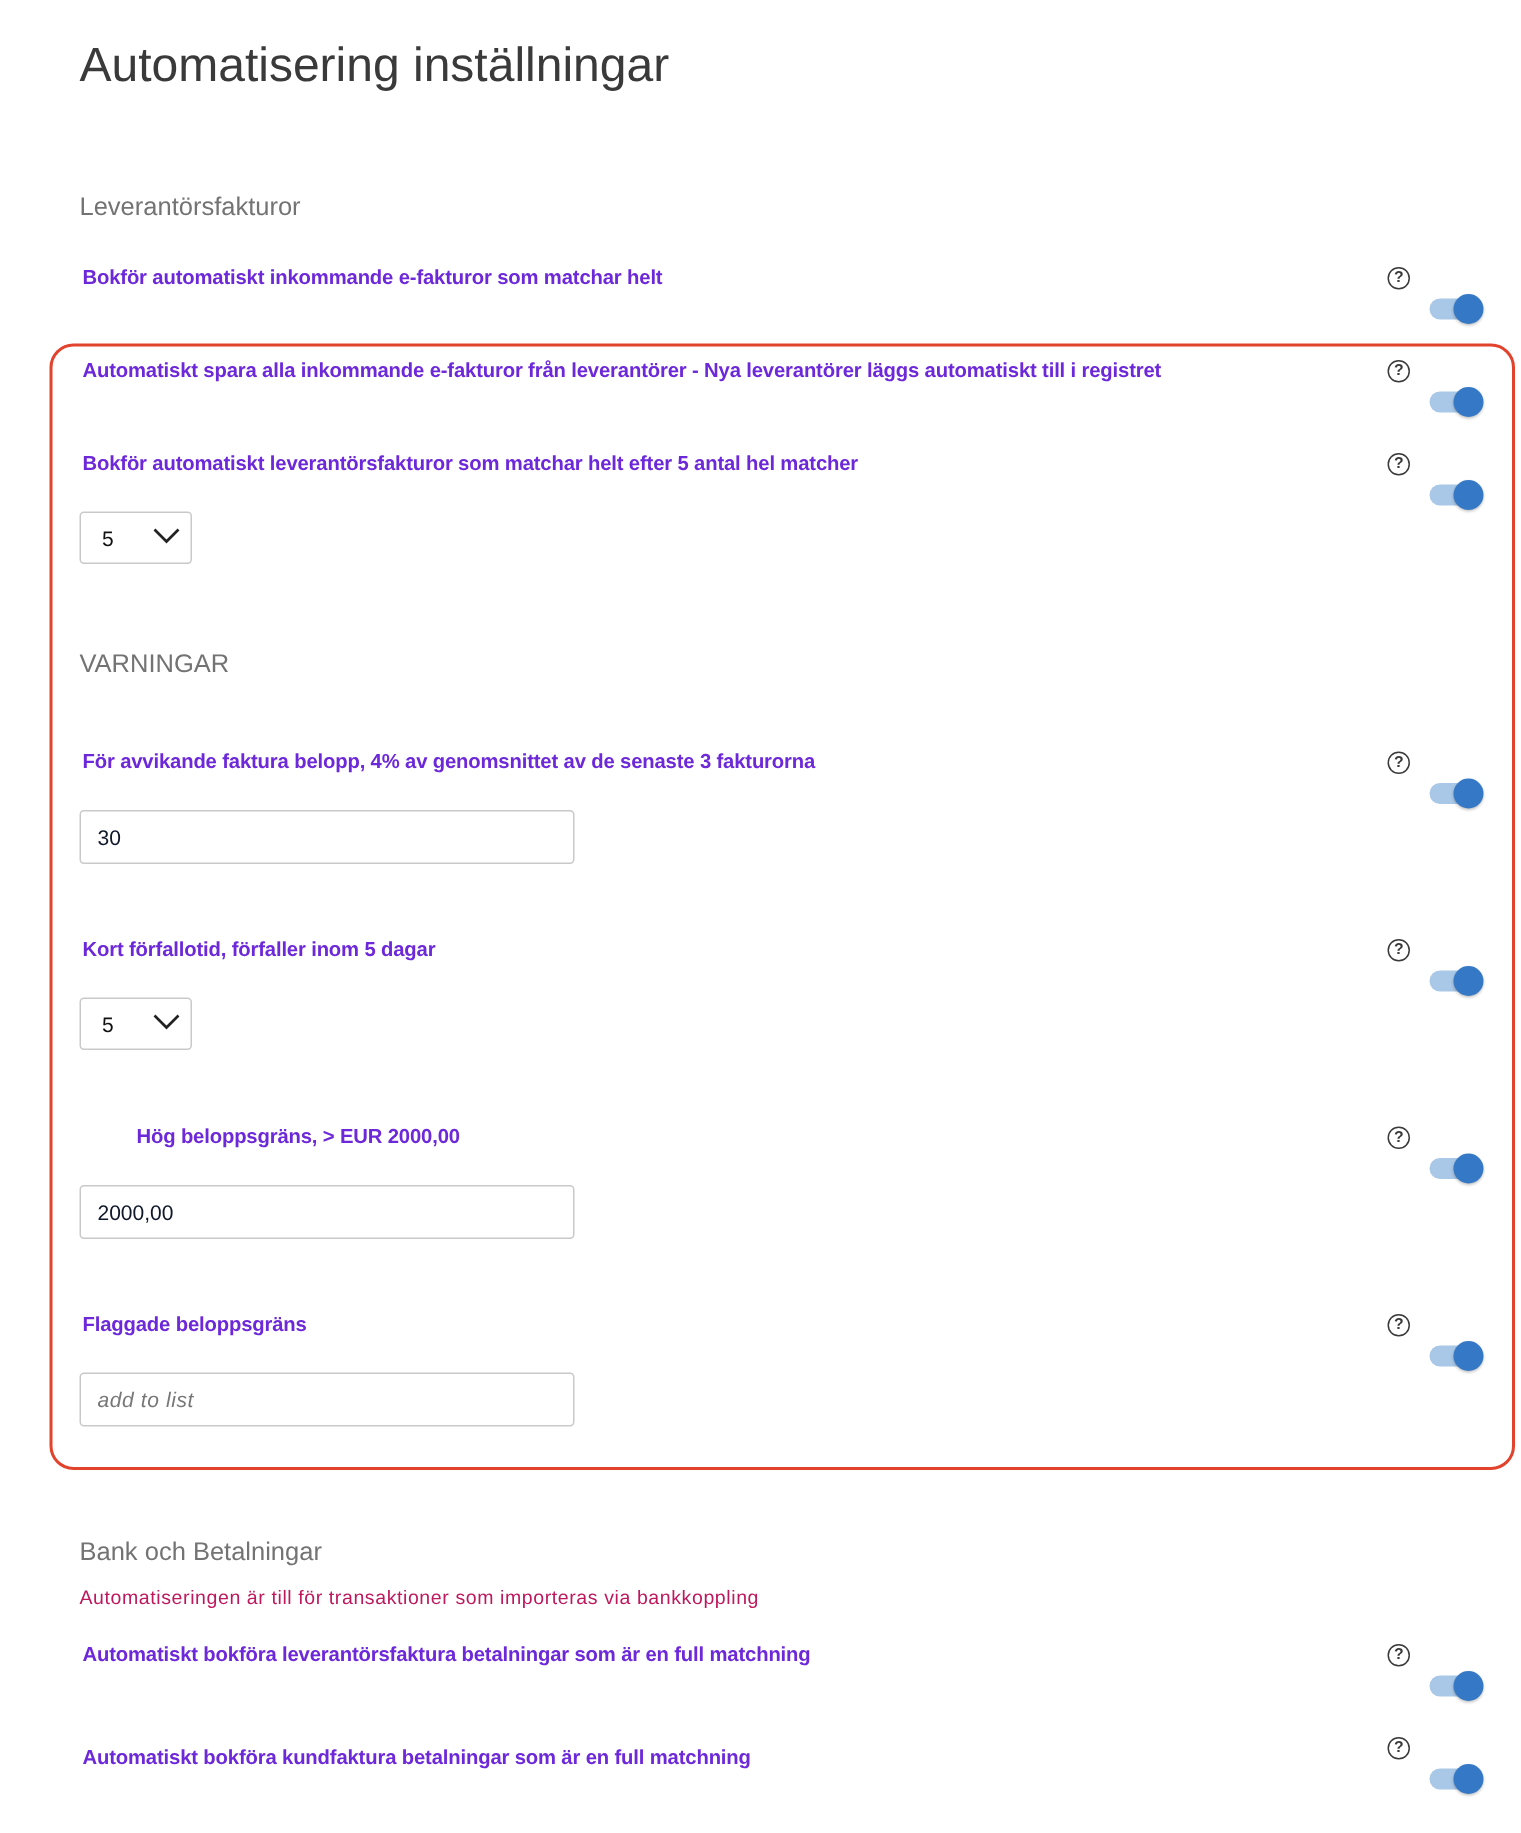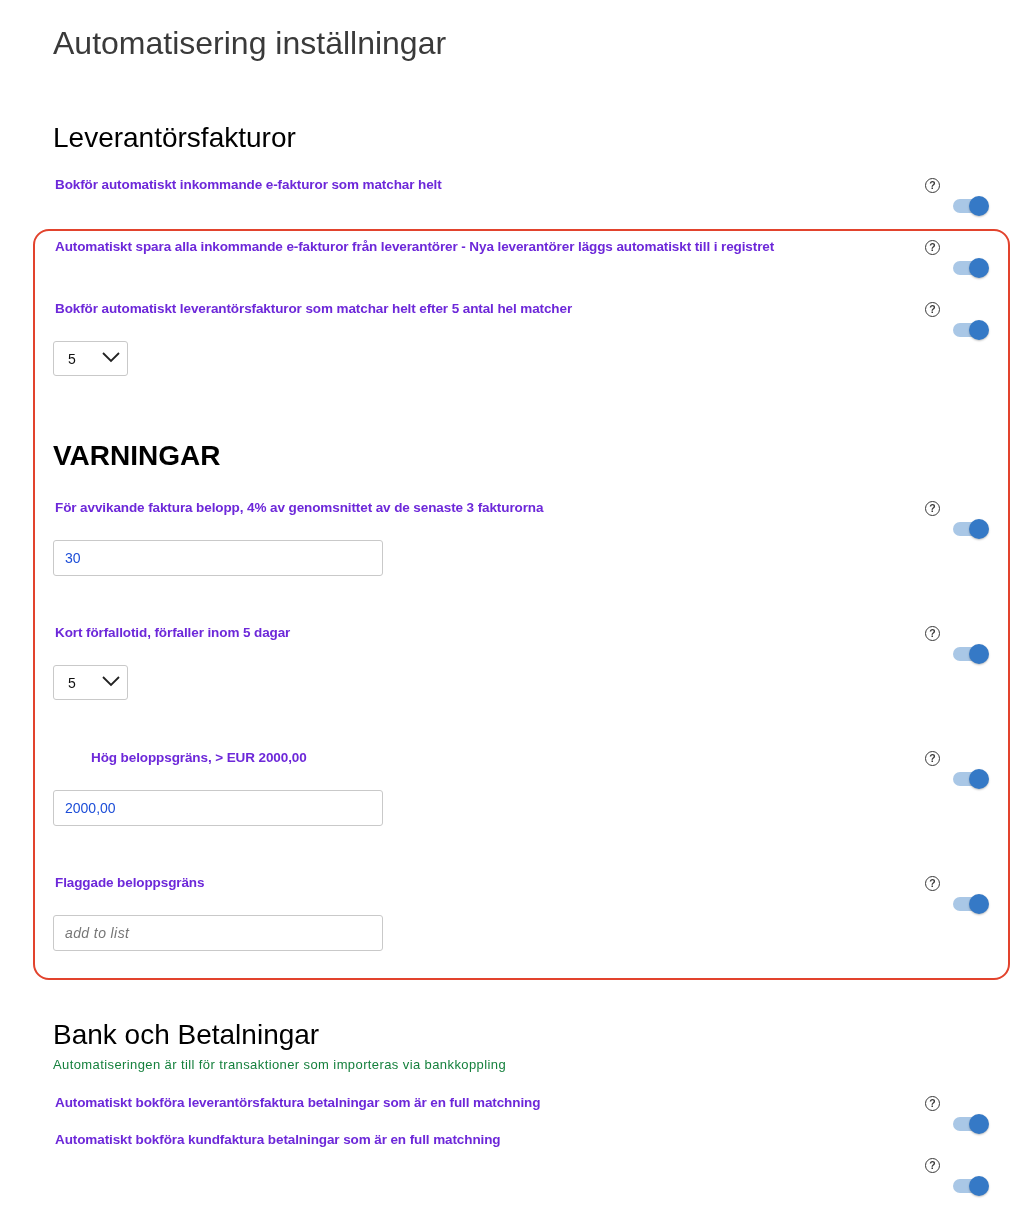--- a/index.html
+++ b/index.html
@@ -7,29 +7,29 @@
     width: 1014px; height: 1222px; position: relative; overflow: hidden;
     font-family: "Liberation Sans", "DejaVu Sans", sans-serif;
     color: #212529;
   }
   .abs { position: absolute; margin-left: 23px; }
   .page-title {
     left: 30px; top: 24px; font-size: 32px; font-weight: 400; color: #3a3a3a;
     letter-spacing: 0px; line-height: 38px; white-space: nowrap;
   }
   .section-title {
-    left: 30px; font-size: 28px; font-weight: 400; color: #000000;
+    left: 30px; font-size: 17px; font-weight: 400; color: #737373;
     line-height: 28px; white-space: nowrap;
   }
   .row-label {
     left: 32px; font-size: 13.5px; font-weight: 700; color: #6d28d9;
     line-height: 16px; white-space: nowrap; letter-spacing: -0.1px;
   }
   .subtitle-link {
-    left: 30px; font-size: 13px; color: #15803d; line-height: 16px;
+    left: 30px; font-size: 13px; color: #be185d; line-height: 16px;
     white-space: nowrap; letter-spacing: 0.4px; cursor: pointer;
   }
   .help-icon {
     left: 902px; width: 15px; height: 15px; box-sizing: border-box;
     border: 1.6px solid #3a3a3a; border-radius: 50%;
     font-size: 10.5px; font-weight: 700; color: #3a3a3a;
     display: flex; align-items: center; justify-content: center;
     line-height: 1; cursor: pointer;
   }
   .toggle {
@@ -52,21 +52,21 @@
   .select-box .val {
     position: absolute; left: 14px; top: 9px; font-size: 14px; color: #111;
   }
   .select-box .chev {
     position: absolute; left: 48px; top: 9px; width: 18px; height: 12px;
   }
   .text-input {
     left: 30px; width: 330px; height: 36px; box-sizing: border-box;
     border: 1px solid #c9c9c9; border-radius: 3px; background: #fff;
     font-family: "Liberation Sans", "DejaVu Sans", sans-serif;
-    font-size: 14px; color: #1d4ed8; padding: 0 11px; outline: none;
+    font-size: 14px; color: #0f172a; padding: 0 11px; outline: none;
   }
   .text-input::placeholder { color: #777; font-style: italic; letter-spacing: 0.4px; }
   .highlight-box {
     left: 10px; top: 229px; width: 977px; height: 751px; box-sizing: border-box;
     border: 2.5px solid #e2432d; border-radius: 16px;
   }
 </style>
 </head>
 <body>
 
@@ -102,21 +102,21 @@
     <div class="track"></div>
     <div class="knob"></div>
   </div>
 <div class="abs select-box" style="top:341px;">
   <span class="val">5</span>
   <svg class="chev" viewBox="0 0 18 12">
       <polyline points="1,2 9,10 17,2" fill="none" stroke="#222" stroke-width="1.8"></polyline>
     </svg>
 </div>
 
-<div class="abs section-title" style="top:442px;font-weight:bold;">VARNINGAR</div>
+<div class="abs section-title" style="top:429px;">VARNINGAR</div>
 
 <div class="abs row-label" style="top:500px;">För avvikande faktura belopp, 4% av genomsnittet av de senaste 3 fakturorna</div>
 <div class="abs help-icon" style="top:501px;">
     <span>?</span>
   </div>
 <div class="abs toggle" style="top:518px;">
     <div class="track"></div>
     <div class="knob"></div>
   </div>
 <input class="abs text-input" style="top: 540px;" type="text" value="30">
@@ -161,20 +161,20 @@
 
 <div class="abs row-label" style="top:1095px;">Automatiskt bokföra leverantörsfaktura betalningar som är en full matchning</div>
 <div class="abs help-icon" style="top:1096px;">
     <span>?</span>
   </div>
 <div class="abs toggle" style="top:1113px;">
     <div class="track"></div>
     <div class="knob"></div>
   </div>
 
-<div class="abs row-label" style="top:1132px;">Automatiskt bokföra kundfaktura betalningar som är en full matchning</div>
+<div class="abs row-label" style="top:1164px;">Automatiskt bokföra kundfaktura betalningar som är en full matchning</div>
 <div class="abs help-icon" style="top:1158px;">
     <span>?</span>
   </div>
 <div class="abs toggle" style="top:1175px;">
     <div class="track"></div>
     <div class="knob"></div>
   </div>
 
 </body></html>

